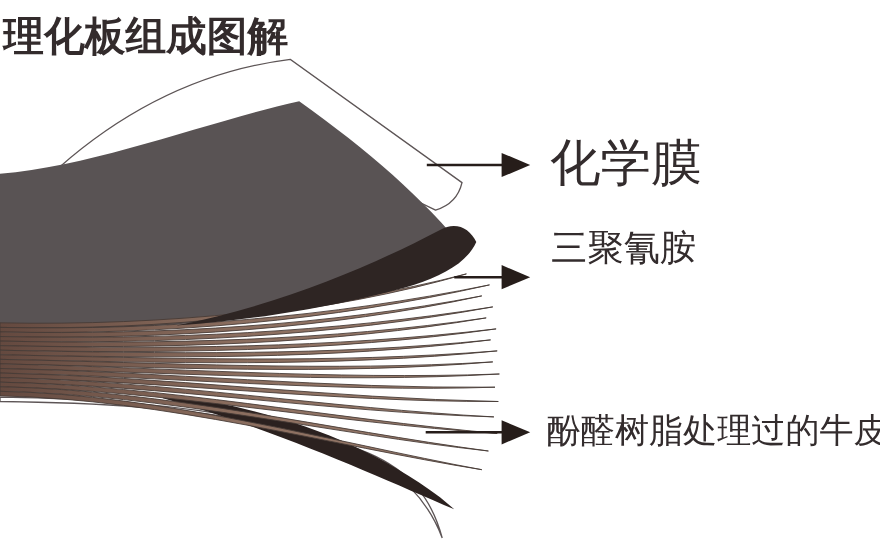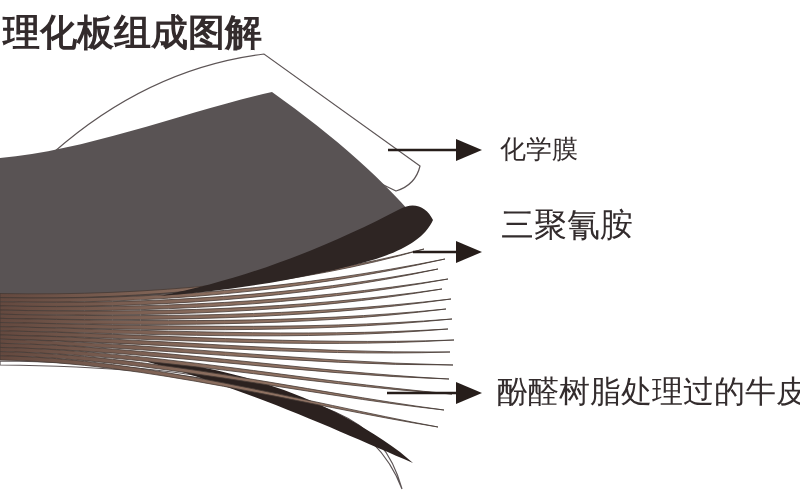--- a/index.html
+++ b/index.html
@@ -10,21 +10,21 @@
   }
   #stage{position:absolute;left:0;top:0;width:800px;height:500px;}
   svg{position:absolute;left:0;top:0;}
   .txt{position:absolute;color:#332c2d;white-space:nowrap;}
   #title{
     left:3px;top:8px;
     font-size:37px;font-weight:bold;letter-spacing:0px;color:#332b2c;
   }
   #label-film{
     left:500px;top:150px;transform:translateY(-52%);
-    font-size:26px;font-weight:500;
+    font-size:46px;font-weight:500;
   }
   #label-melamine{
     left:501px;top:200px;
     font-size:33px;font-weight:500;line-height:50px;
   }
   #label-kraft{
     left:497px;top:393px;transform:translateY(-52%);
     font-size:31px;font-weight:500;
   }
 </style>

